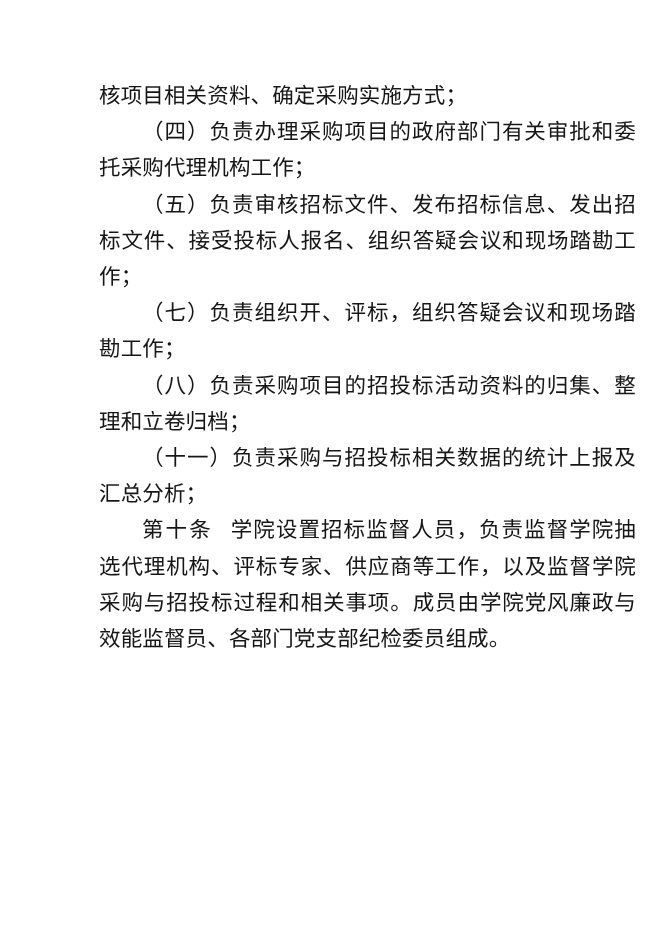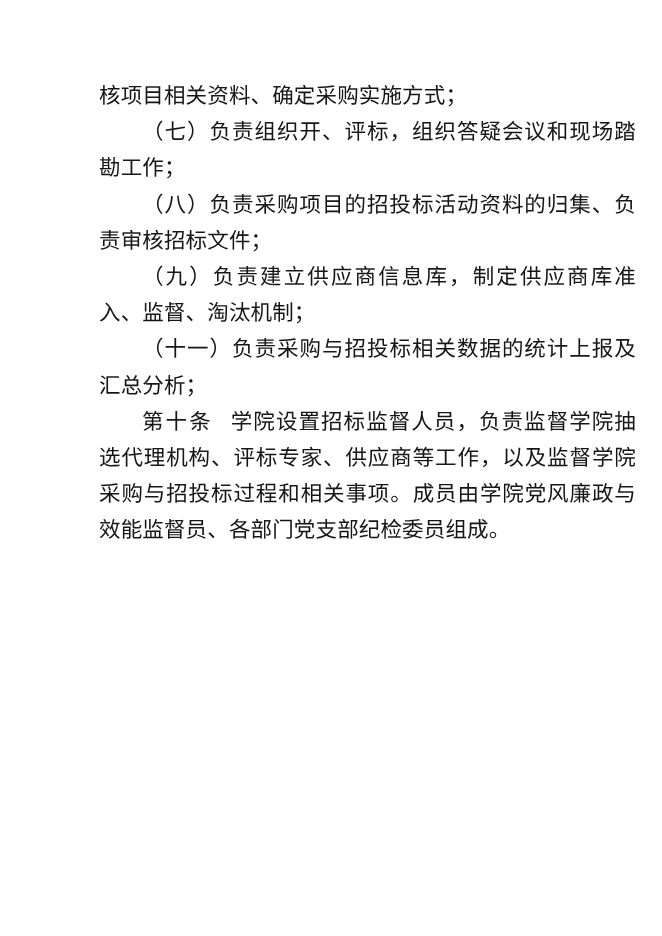--- a/index.html
+++ b/index.html
@@ -81,22 +81,23 @@
   }
 </style>
 </head>
 <body>
 
 <div id="page">
 
   <div id="doc-body">
 
   <p class="para cont" id="p-continuation"><span>核项目相关资料、确定采购实施方式；</span></p>
+      <p class="para item" id="p-item-4"><span>（四）负责办理采购项目的政府部门有关审批和委托采购代理机构工作；</span></p>
+      <p class="para item" id="p-item-5"><span>（五）负责审核招标文件、发布招标信息、发出招标文件、接受投标人报名、组织答疑会议和现场踏勘工作；</span></p>
       <p class="para item" id="p-item-7"><span>（七）负责组织开、评标，组织答疑会议和现场踏勘工作；</span></p>
-      <p class="para item" id="p-item-8"><span>（八）负责采购项目的招投标活动资料的归集、负责审核招标文件；</span></p>
-      <p class="para item" id="p-item-9"><span>（九）负责建立供应商信息库，制定供应商库准入、监督、淘汰机制；</span></p>
+      <p class="para item" id="p-item-8"><span>（八）负责采购项目的招投标活动资料的归集、整理和立卷归档；</span></p>
       <p class="para item" id="p-item-11"><span>（十一）负责采购与招投标相关数据的统计上报及汇总分析；</span></p>
       <p class="para indent" id="p-article-10"><span class="article-label">第十条</span><span class="article-gap"></span><span>学院设置招标监督人员，负责监督学院抽选代理机构、评标专家、供应商等工作，以及监督学院采购与招投标过程和相关事项。成员由学院党风廉政与效能监督员、各部门党支部纪检委员组成。</span></p>
     </div>
 
   <div id="page-number">- 4 -</div>
 
 </div>
 
 </body></html>

